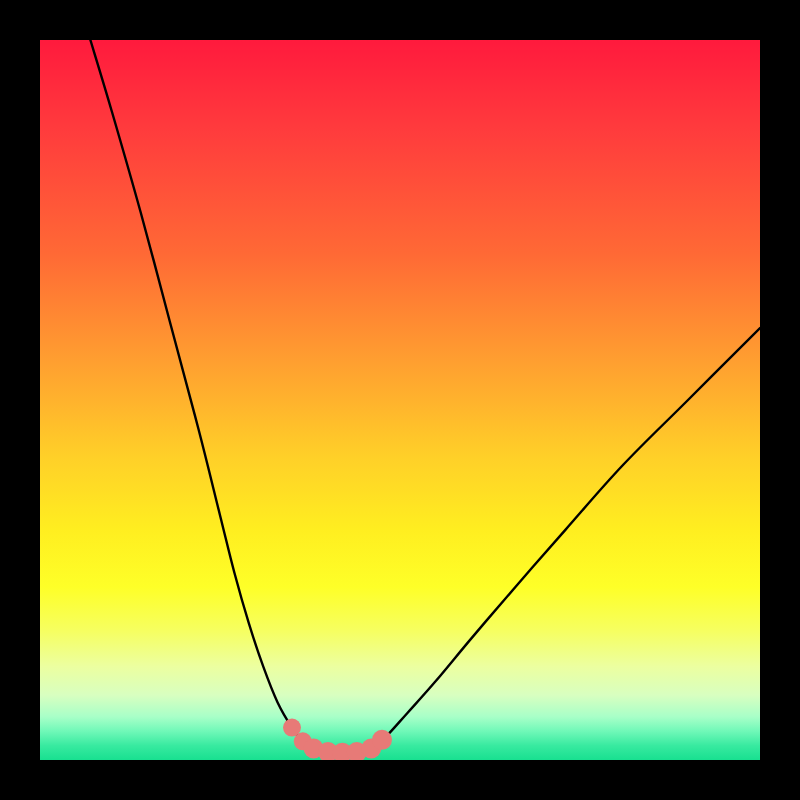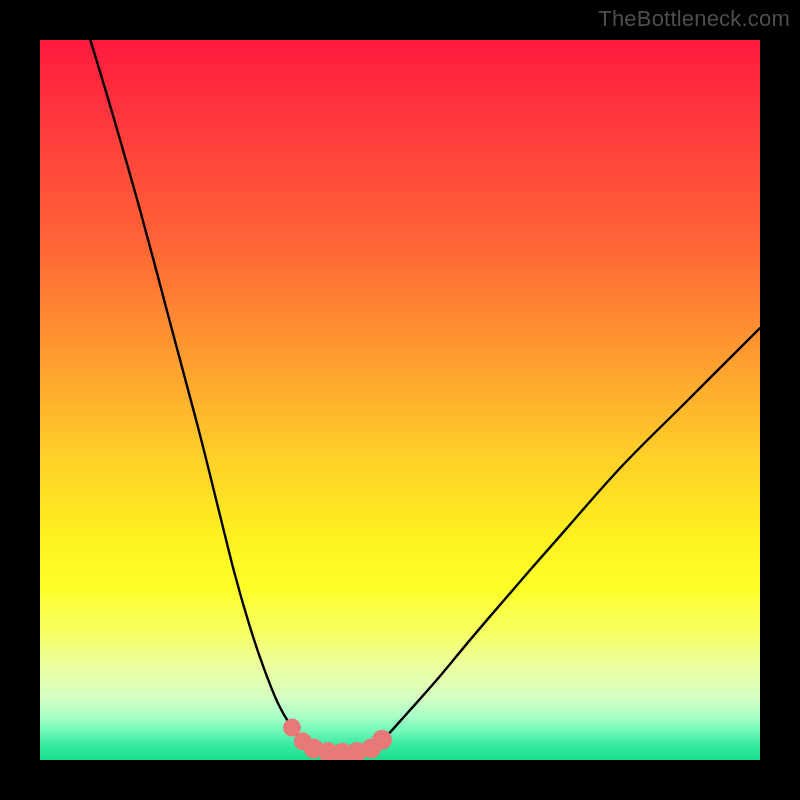--- a/index.html
+++ b/index.html
@@ -77,15 +77,14 @@
           <circle cx="273.6" cy="708.48" r="10" fill="#e77a77" stroke="#d86a66" stroke-width="0"></circle>
           <circle cx="288" cy="712.08" r="10" fill="#e77a77" stroke="#d86a66" stroke-width="0"></circle>
           <circle cx="302.4" cy="712.8" r="10" fill="#e77a77" stroke="#d86a66" stroke-width="0"></circle>
           <circle cx="316.8" cy="712.08" r="10" fill="#e77a77" stroke="#d86a66" stroke-width="0"></circle>
           <circle cx="331.2" cy="708.48" r="10" fill="#e77a77" stroke="#d86a66" stroke-width="0"></circle>
           <circle cx="342" cy="699.84" r="10" fill="#e77a77" stroke="#d86a66" stroke-width="0"></circle>
         </g>
     </svg>
   </div>
 
-  <div class="watermark">TheBottleneck.com</div>
 
 </div>
 
 </body></html>

